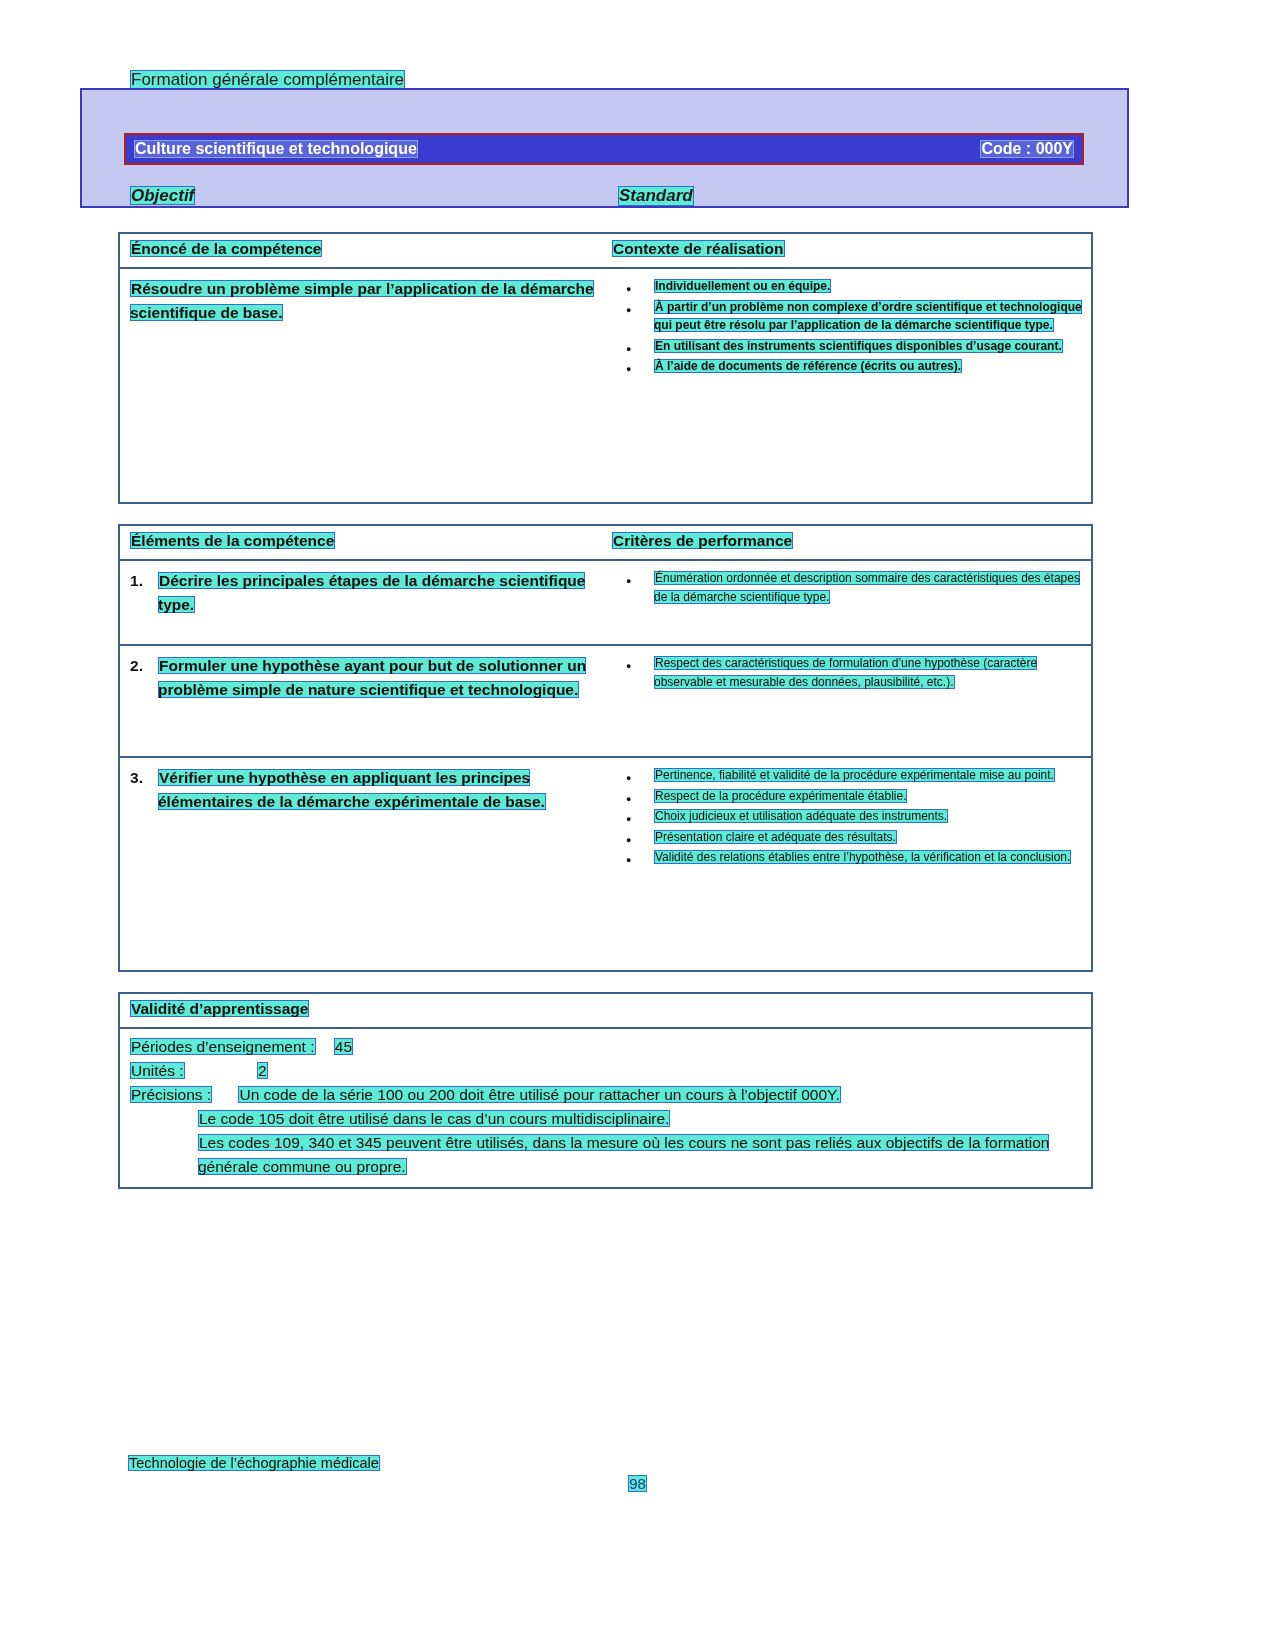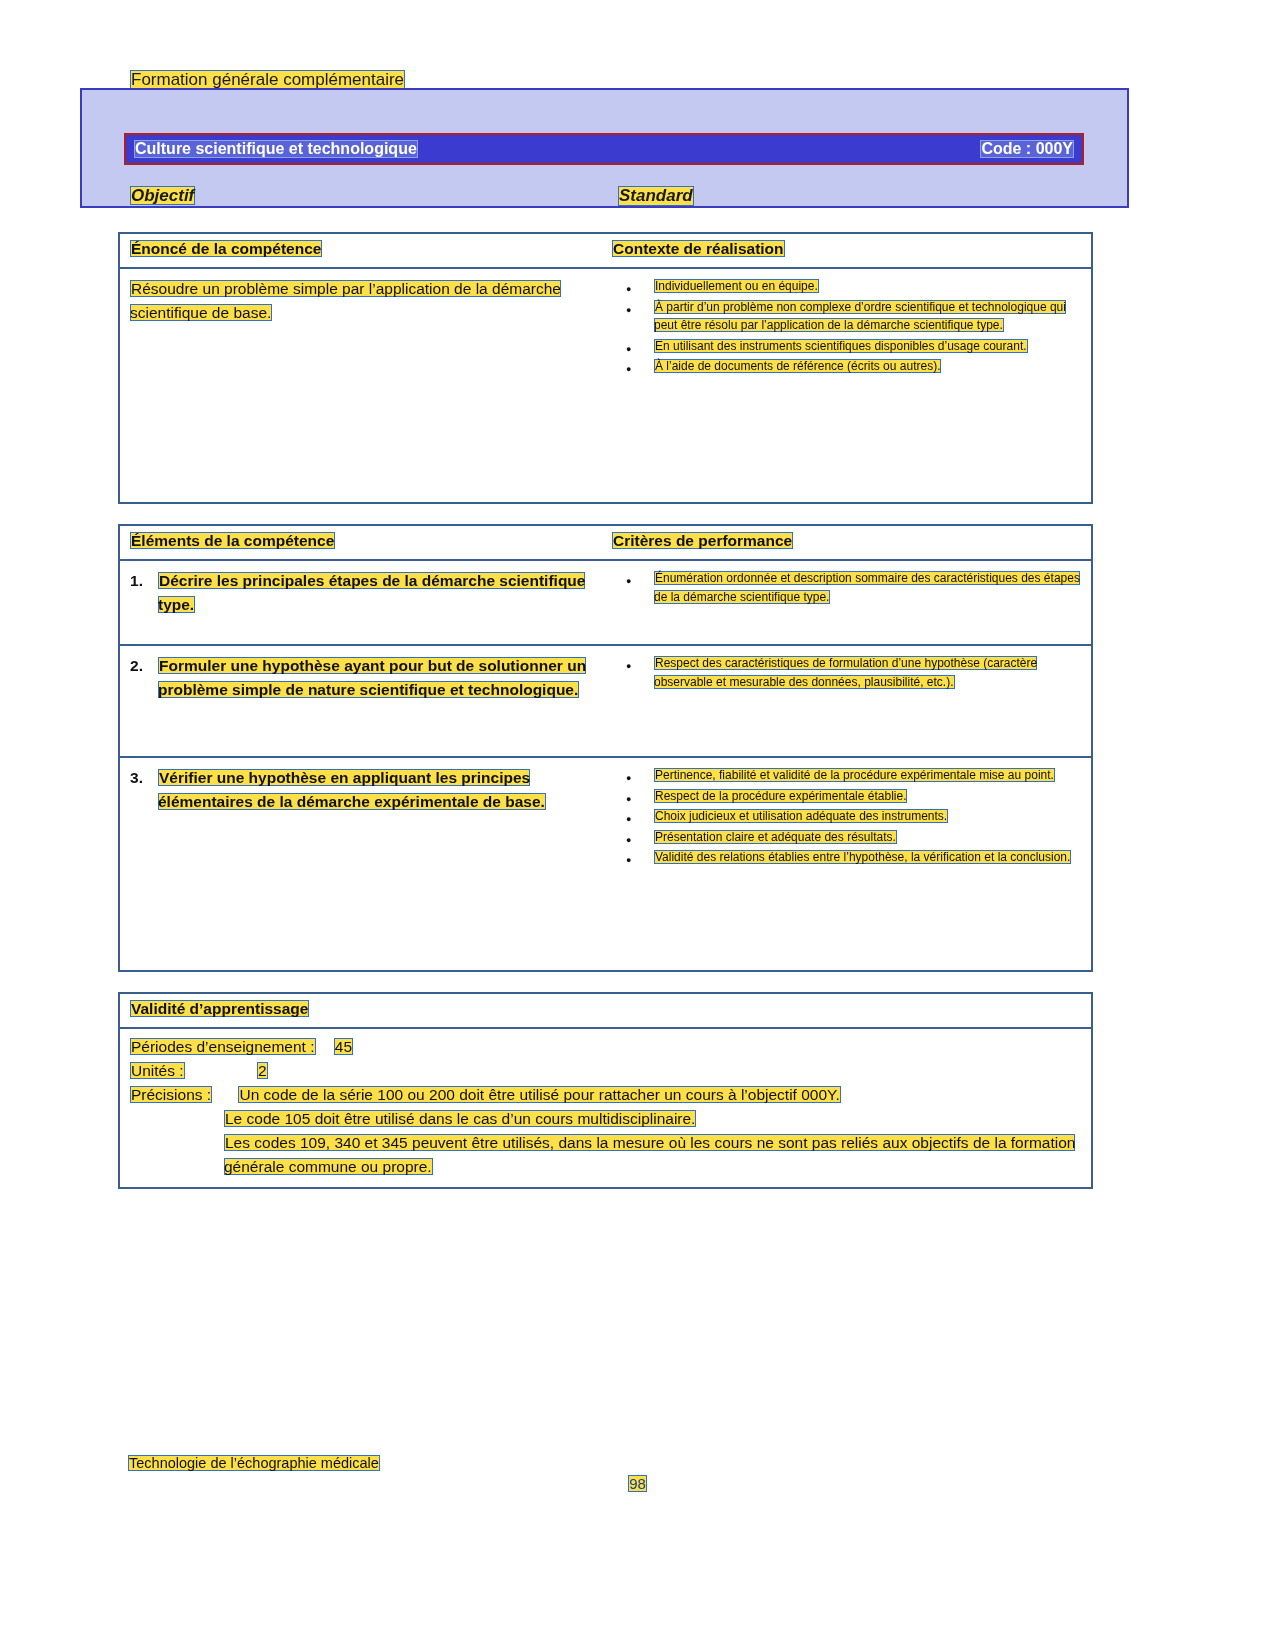--- a/index.html
+++ b/index.html
@@ -18,21 +18,21 @@
 
   .page {
     position: absolute;
     left: 0; top: 0;
     width: 1275px;
     height: 1651px;
   }
 
   
   .sel {
-    background: #fde047;
+    background: #5eead4;
     box-shadow: 0 0 0 1px #2f6fd0 inset;
     display: inline;
     padding: 0 1px;
   }
 
   
   .hdr-title {
     position: absolute;
     left: 130px;
     top: 70px;
@@ -182,21 +182,21 @@
     padding: 6px 0 8px 0;
     font-size: 15.5px;
     line-height: 1.55;
   }
   .act-line {
     position: relative;
     padding-left: 10px;
     white-space: nowrap;
   }
   .act-ind {
-    padding-left: 104px;
+    padding-left: 78px;
   }
 
   
   .footer-left {
     position: absolute;
     left: 128px;
     top: 1455px;
     font-size: 14.5px;
   }
   .footer-page {
@@ -226,21 +226,21 @@
   <div class="obj-std">
     <span class="sel">Objectif</span>
     <span class="std sel">Standard</span>
   </div>
 
   <div class="tbl" style="top:232px; height:272px;">
     <div class="tbl-head">
       <div class="h1"><span class="sel">Énoncé de la compétence</span></div>
       <div class="h2"><span class="sel">Contexte de réalisation</span></div>
     </div>
-    <div class="row" style="height:235px; border-bottom:none;">
+    <div class="row" style="height:235px; border-bottom:none;font-weight:bold;">
       <div class="col-l">
         <span class="sel">Résoudre un problème simple par l’application de la démarche scientifique de base.</span>
       </div>
       <div class="col-r">
         <ul class="bul">
           <li><span class="sel">Individuellement ou en équipe.</span></li>
           <li><span class="sel">À partir d’un problème non complexe d’ordre scientifique et technologique qui peut être résolu par l’application de la démarche scientifique type.</span></li>
           <li><span class="sel">En utilisant des instruments scientifiques disponibles d’usage courant.</span></li>
           <li><span class="sel">À l’aide de documents de référence (écrits ou autres).</span></li>
         </ul>

